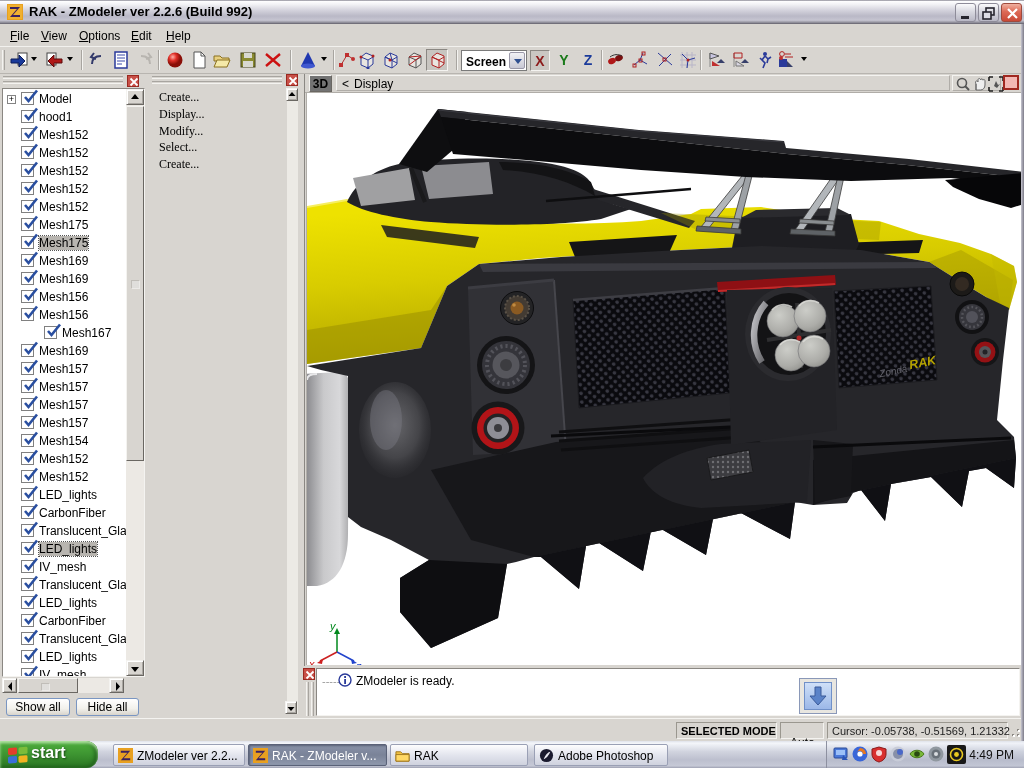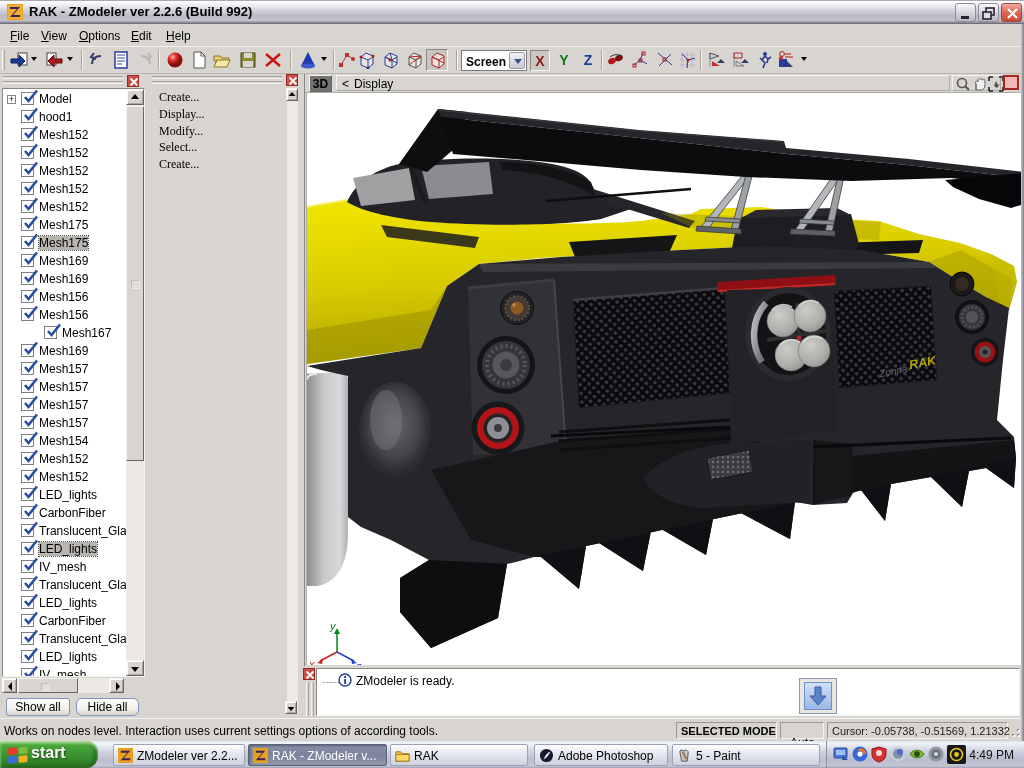--- a/index.html
+++ b/index.html
@@ -561,21 +561,21 @@
             <svg width="14" height="9" style="position:absolute;left:22px;top:3px;">
               <path d="M1 1v7M3 1v7M5 1v7M7 1v7" stroke="#a8a5a0"></path>
               <path d="M2 2v7M4 2v7M6 2v7M8 2v7" stroke="#fff"></path>
             </svg>
           </div>
         <div class="sbtn" style="position:absolute; left:107px; top:0; width:15px; height:15px;"><svg width="15" height="15">
               <path d="M6 3l4 4.5L6 12z" fill="#000"></path>
             </svg></div>
       </div>
       <div class="xpbtn" style="position:absolute; left:6px; top:624px; width:64px; height:18px; line-height:17px;">Show all</div>
-      <div class="xpbtn" style="position:absolute; left:76px; top:624px; width:63px; height:18px; line-height:17px;border-radius:6px;">Hide all</div>
+      <div class="xpbtn" style="position:absolute; left:76px; top:624px; width:63px; height:18px; line-height:17px;">Hide all</div>
     </div>
     <div id="midpanel" class="abs">
       <div style="position:absolute; left:4px; top:2px; width:130px; height:3px; border-top:1px solid #a8a5a0; border-bottom:1px solid #f4f3f0;"></div>
       <div style="position:absolute; left:4px; top:7px; width:130px; height:3px; border-top:1px solid #a8a5a0; border-bottom:1px solid #f4f3f0;"></div>
       <div class="xbtn" style="position:absolute; left:138px; top:0px;"><svg width="12" height="12">
             <path d="M2.5 2.5l7 7M9.5 2.5l-7 7" stroke="#fff" stroke-width="1.8"></path>
           </svg></div>
       <div class="item" style="top:16px;">Create...</div>
       <div class="item" style="top:33px;">Display...</div>
       <div class="item" style="top:50px;">Modify...</div>
@@ -806,21 +806,20 @@
               <svg width="26" height="26" style="position:absolute;left:0;top:0;">
                 <path d="M10 4h6v9h5l-8 9-8-9h5z" fill="#5b83c8" stroke="#3a5a9a"></path>
               </svg>
             </div>
         </div>
       </div>
     </div>
   </div>
 
   <div id="statusbar" class="abs">
-    <span class="abs" style="left:4px; top:5px;">Works on nodes level. Interaction uses current settings options of according tools.</span>
     <div class="sunken" style="left:676px; top:3px; width:101px; height:17px; background:#d8d5d0;">
         <b style="position:absolute; left:4px; top:2px; font-size:11px; white-space:nowrap;">SELECTED MODE</b>
       </div>
     <div class="sunken" style="left:780px; top:3px; width:44px; height:17px;">
         <span style="position:absolute; left:9px; top:1px; font-size:12px; white-space:nowrap;margin-top:12px;">Auto</span>
       </div>
     <div class="sunken" style="left:827px; top:3px; width:181px; height:17px;">
         <span style="position:absolute; left:4px; top:2px; font-size:11px; color:#222; white-space:nowrap;">Cursor: -0.05738, -0.51569, 1.21332</span>
       </div>
     <svg class="abs" style="left:1008px; top:6px;" width="14" height="14">
@@ -870,27 +869,20 @@
         </svg>
         <span class="tlbl">RAK</span>
       </div>
     <div class="taskbtn" style="left:534px; width:134px;">
         <svg class="ticn" viewBox="0 0 16 16">
           <circle cx="8" cy="8" r="7" fill="#1a1a2e"></circle>
           <path d="M5 12c2-5 5-8 7-8-1 3-4 7-7 8z" fill="#e8e8f0"></path>
         </svg>
         <span class="tlbl">Adobe Photoshop</span>
       </div>
-    <div class="taskbtn" style="left:672px; width:148px;">
-        <svg class="ticn" viewBox="0 0 16 16">
-          <path d="M4 2l3 1 3-1 2 2-1 10H5L3 4z" fill="#c8c8d0" stroke="#555"></path>
-          <path d="M6 4l4 8" stroke="#b07030" stroke-width="2"></path>
-        </svg>
-        <span class="tlbl">5 - Paint</span>
-      </div>
     <div id="tray">
       <svg style="position:absolute;left:6px;top:5px;" width="17" height="17" viewBox="0 0 17 17">
           <rect x="1" y="2" width="13" height="10" rx="1" fill="#4a78d8" stroke="#2a4a98"></rect>
           <rect x="3" y="4" width="9" height="5" fill="#9cc0f8"></rect>
           <path d="M10 9l5 5h-6z" fill="#2a55b8"></path>
         </svg>
       <svg style="position:absolute;left:25px;top:5px;" width="17" height="17" viewBox="0 0 17 17">
           <circle cx="8" cy="8" r="7.5" fill="#3a66d8"></circle>
           <path d="M8 2a6 6 0 016 6h-3a3.5 3.5 0 00-6-2z" fill="#e87820"></path>
           <circle cx="8" cy="8" r="2.6" fill="#fff"></circle>

